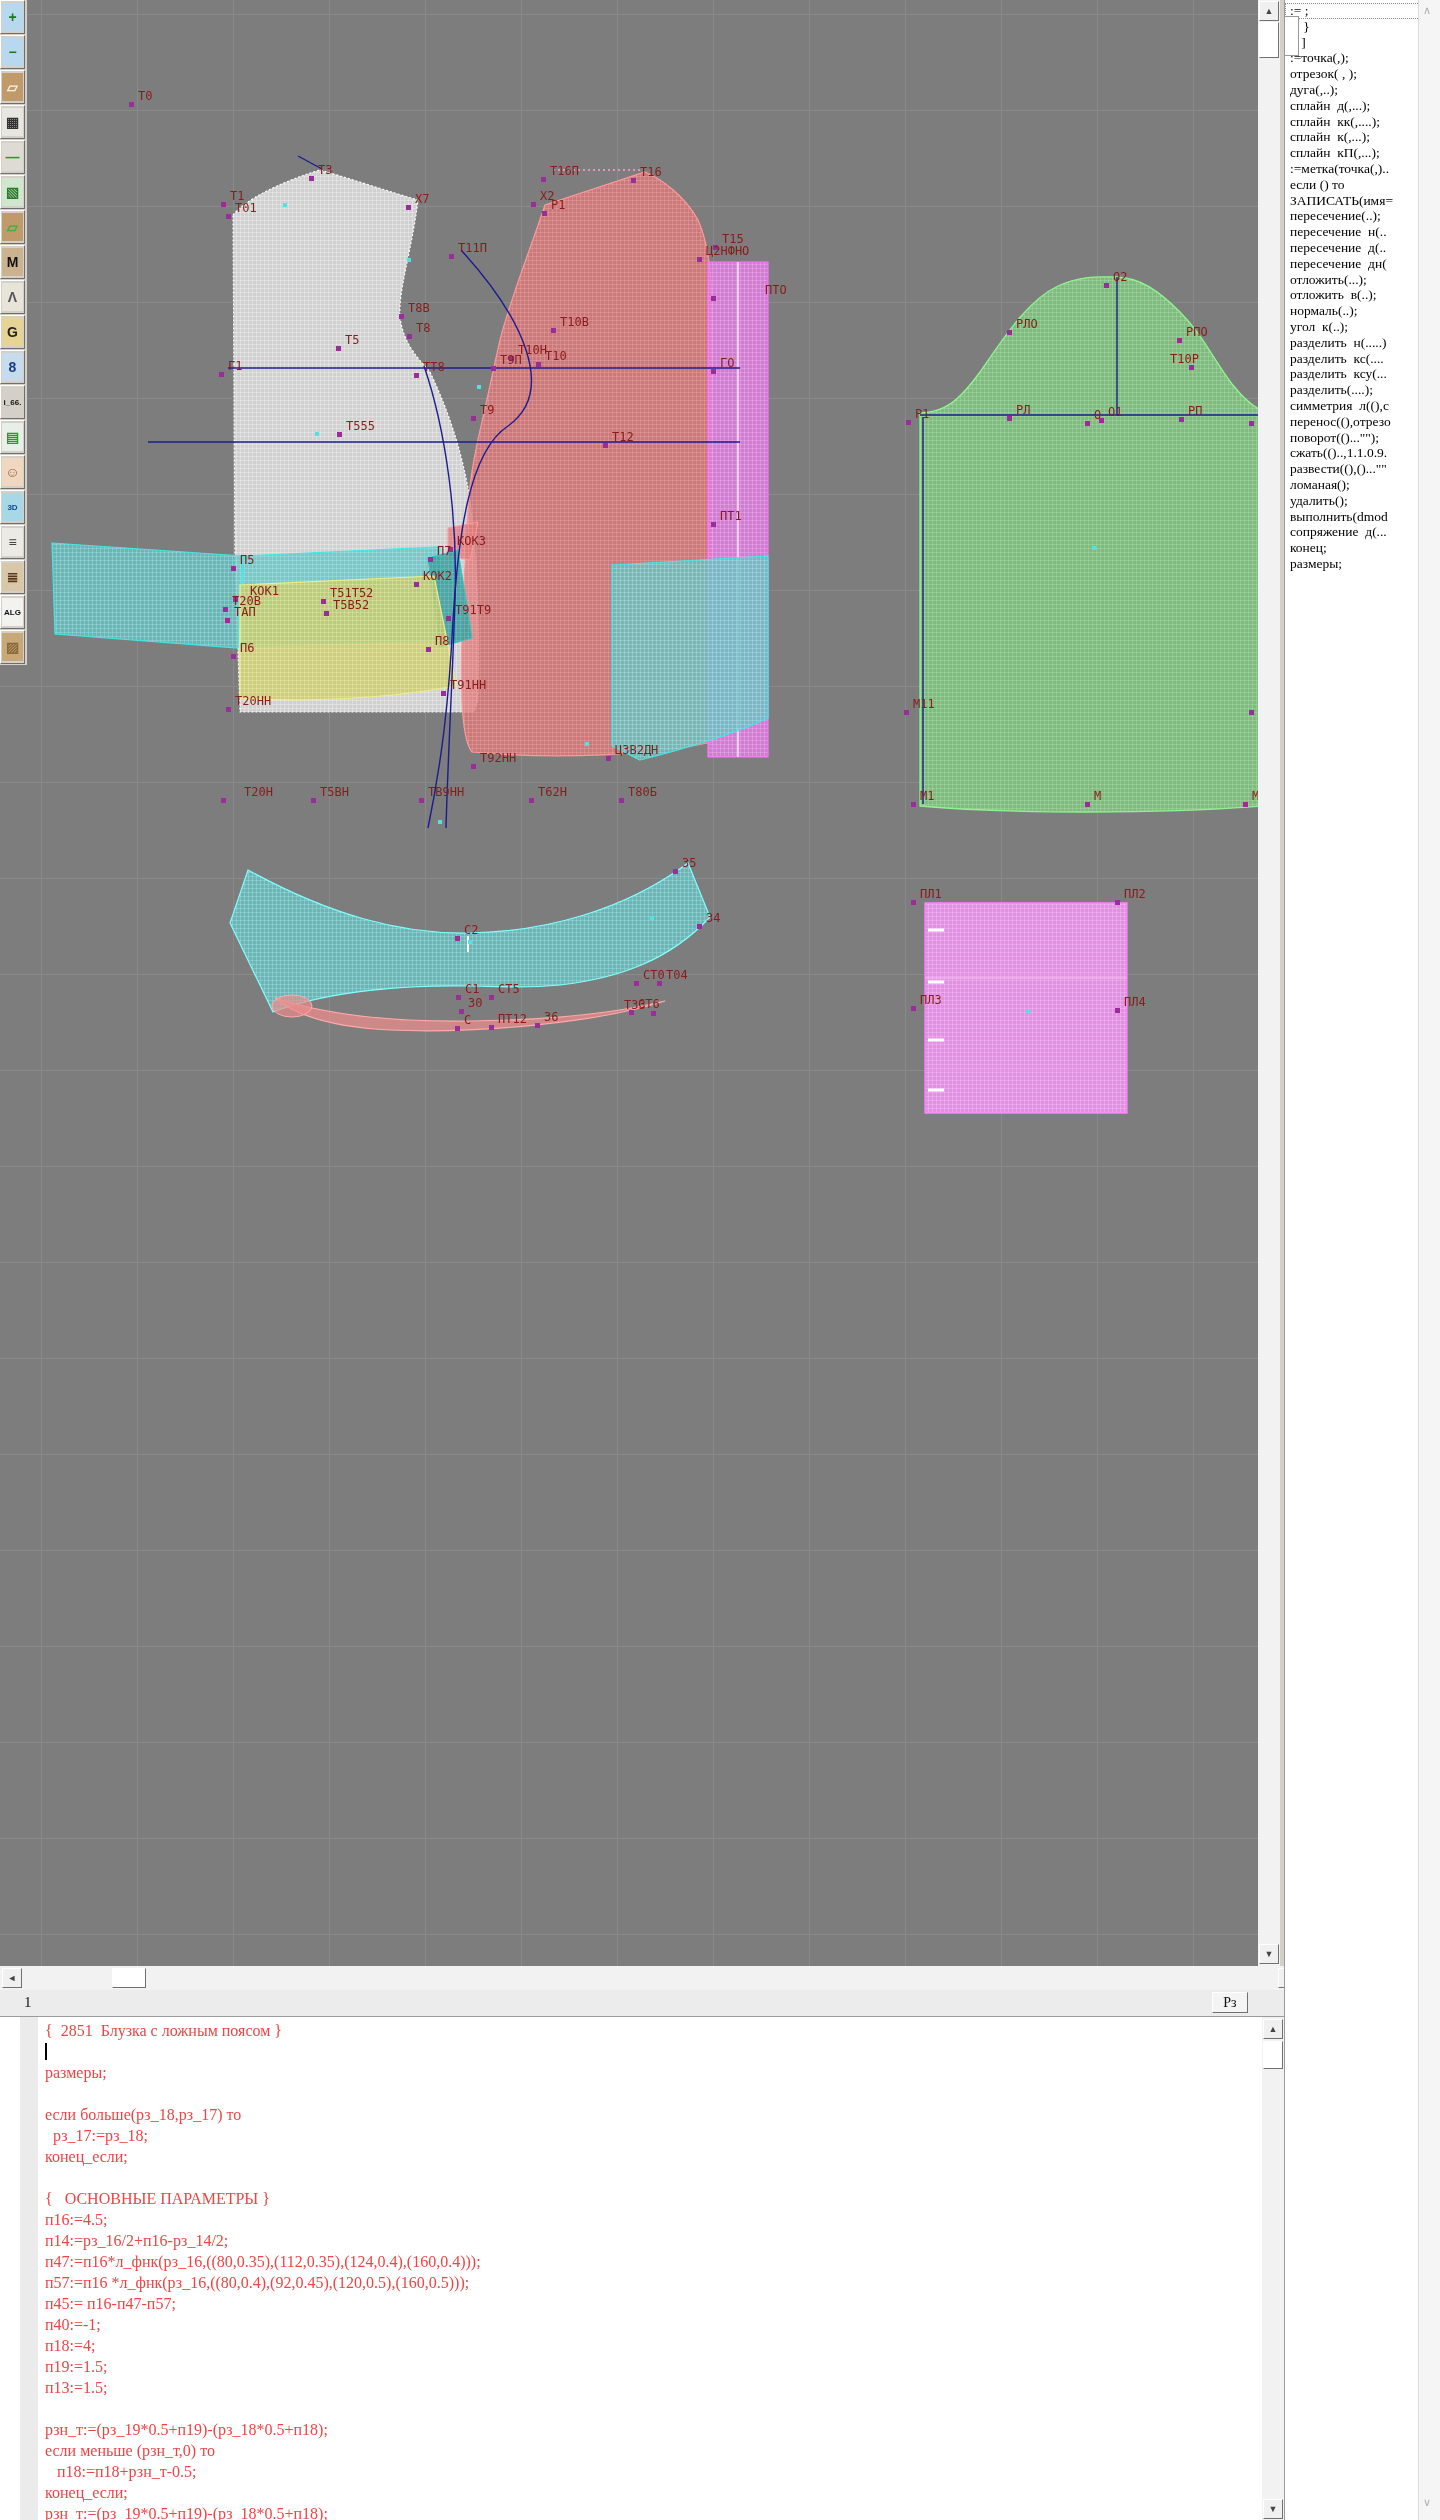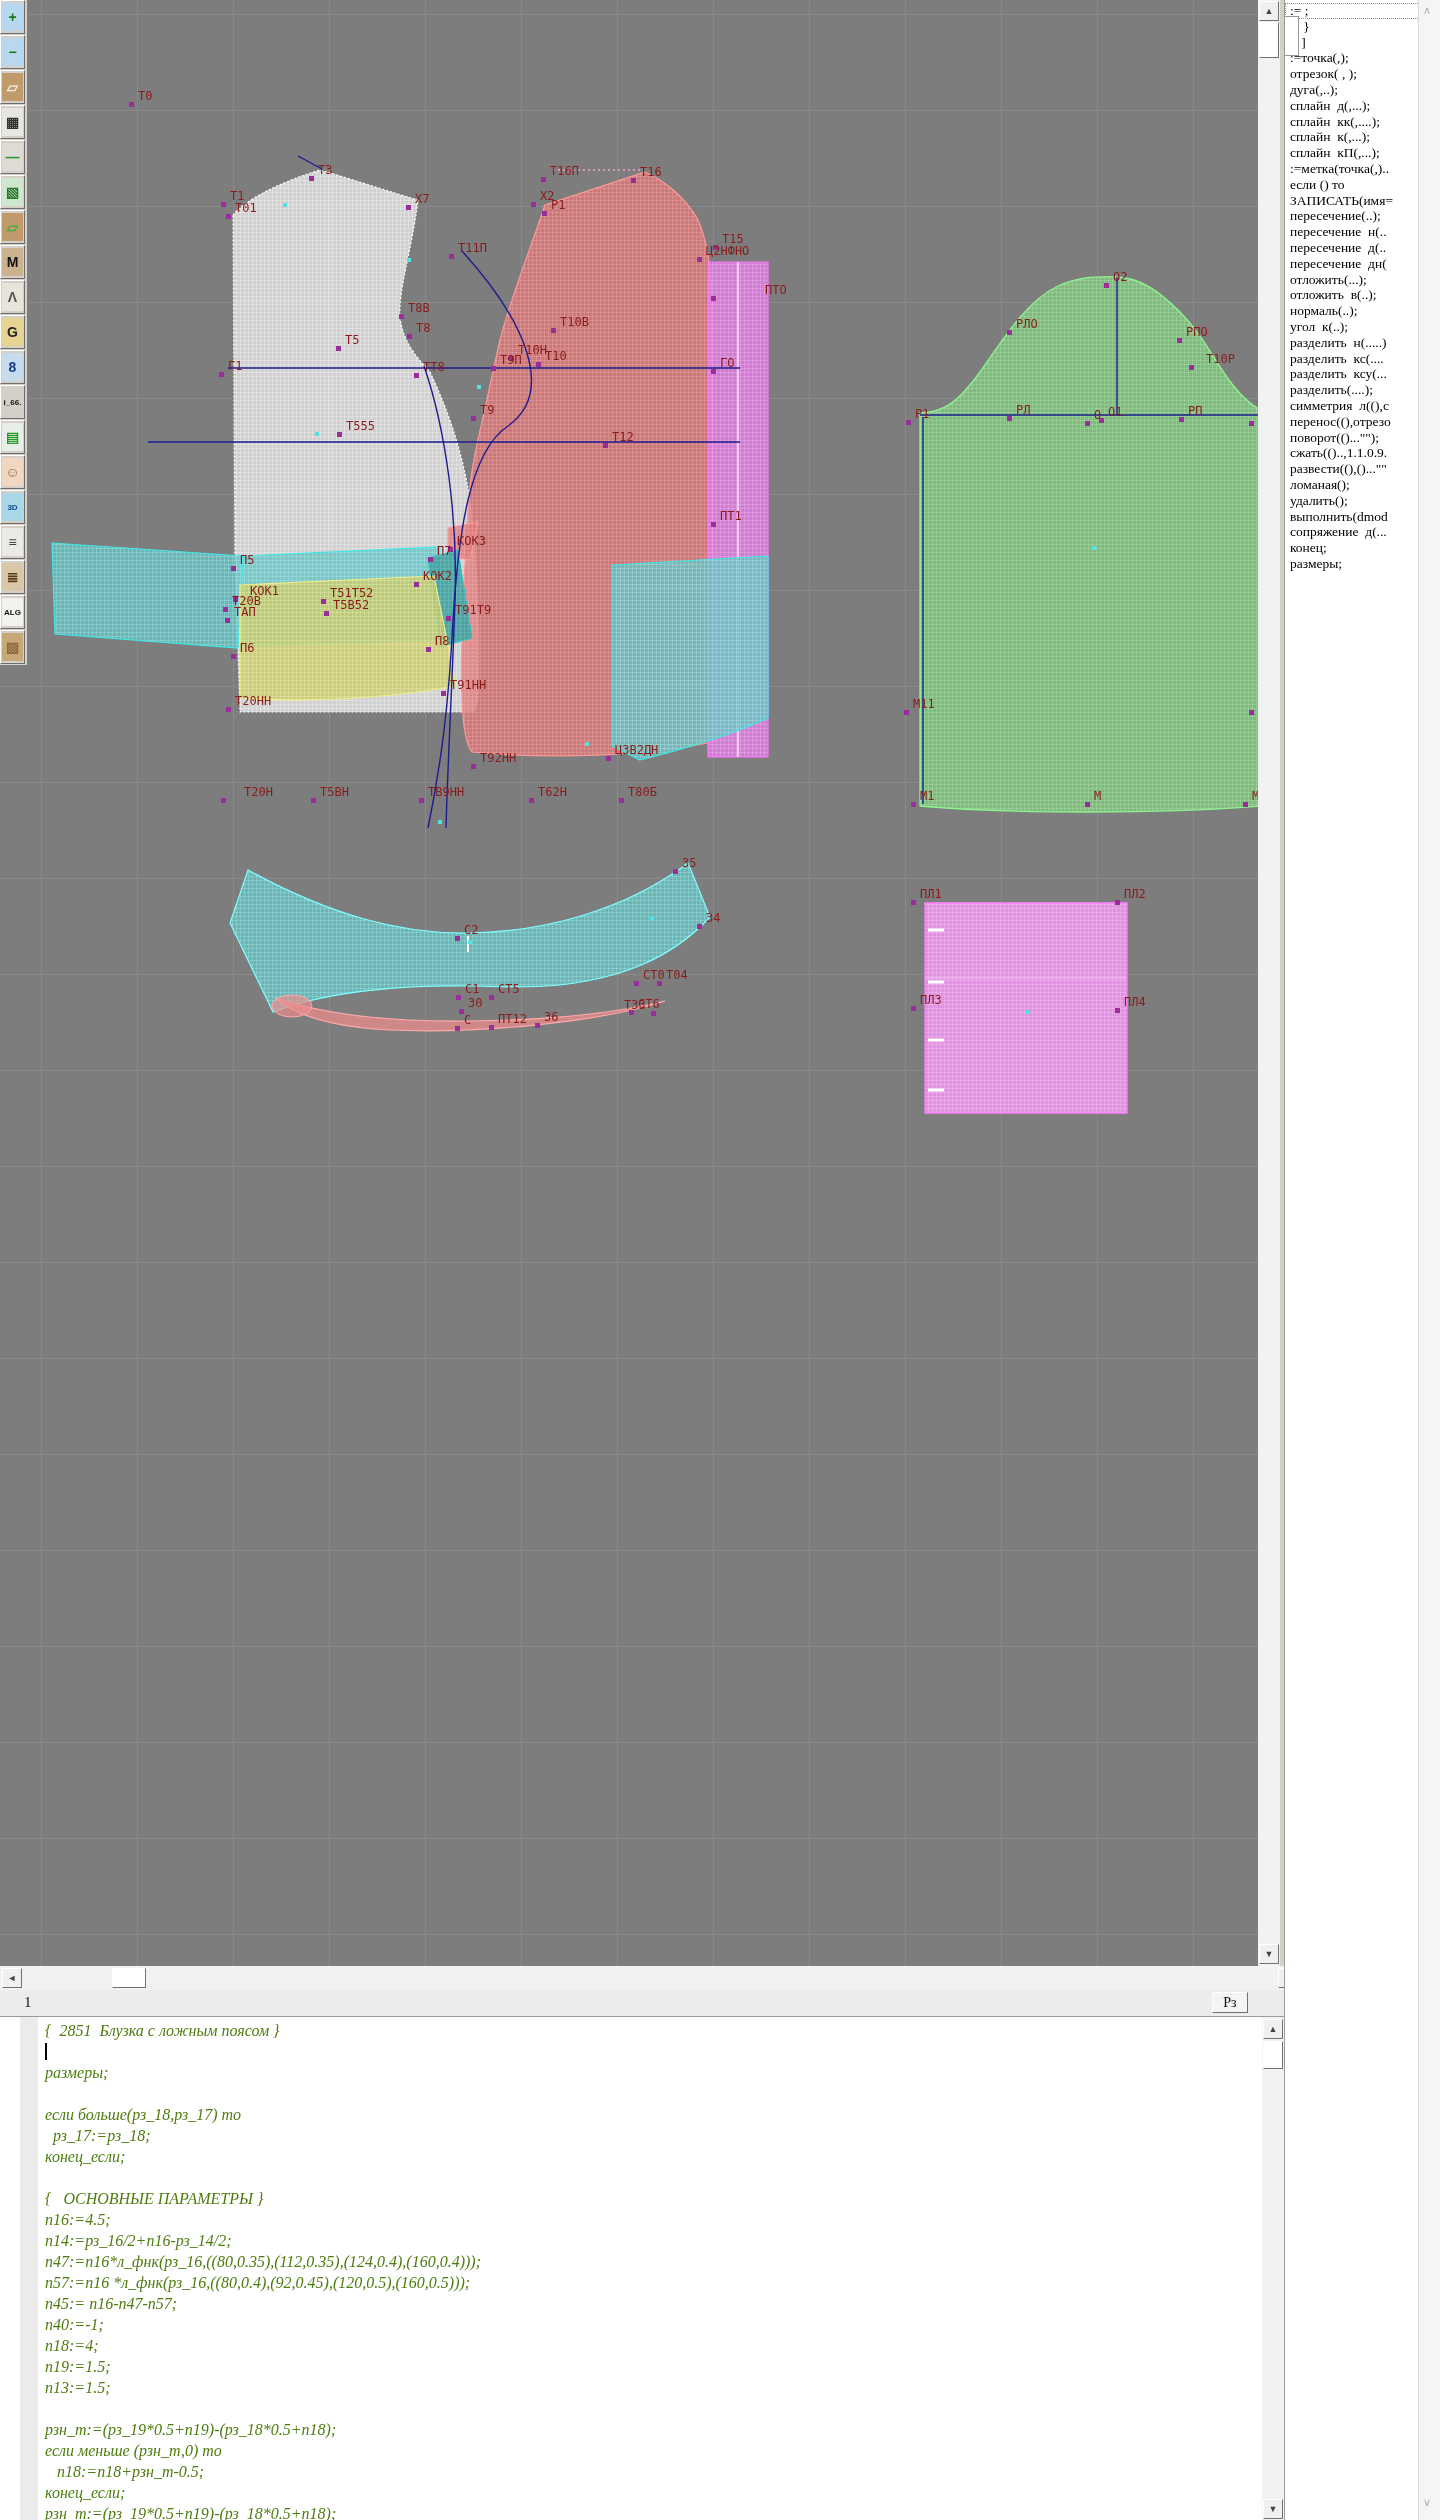--- a/index.html
+++ b/index.html
@@ -53,21 +53,21 @@
   #panel-scroll{position:absolute;left:1418px;top:0;width:22px;height:2520px;
         background:#f5f5f5;border-left:1px solid #dcdcdc;box-sizing:border-box;}
   .chev{position:absolute;left:4px;color:#b0b0b0;font-size:11px;}
 
   
   #editor{position:absolute;left:0;top:2016px;width:1284px;height:504px;background:#ffffff;
         border-top:1px solid #9a9a9a;box-sizing:border-box;overflow:hidden;}
   #gutter{position:absolute;left:20px;top:0;width:18px;height:504px;background:#ebebeb;}
   #codelines{position:absolute;left:45px;top:3px;}
   .cline{font-family:"Liberation Serif",serif;font-size:16px;line-height:21px;
-        color:#4d7c0f;white-space:pre;min-height:21px;font-style:italic;}
+        color:#ef4444;white-space:pre;min-height:21px;}
   #caret{position:absolute;width:1.5px;height:17px;background:#000;z-index:6;}
   #edscroll{position:absolute;right:0;top:0;width:22px;height:504px;background:#f2f2f2;}
 </style>
 </head>
 <body>
 
 <div id="canvas">
   <svg id="geom" width="1258" height="1966" viewBox="0 0 1258 1966">
     <defs>
       <pattern id="pW" width="4" height="4" patternUnits="userSpaceOnUse">
@@ -255,21 +255,21 @@
       <span class="plbl" style="left: 628px; top: 786px;">Т80Б</span>
       <div class="pmark" style="left: 619px; top: 798px;"></div>
       <span class="plbl" style="left: 615px; top: 744px;">Ц3В2ДН</span>
       <div class="pmark" style="left: 606px; top: 756px;"></div>
       <span class="plbl" style="left: 1113px; top: 271px;">О2</span>
       <div class="pmark" style="left: 1104px; top: 283px;"></div>
       <span class="plbl" style="left: 1016px; top: 318px;">РЛО</span>
       <div class="pmark" style="left: 1007px; top: 330px;"></div>
       <span class="plbl" style="left: 1186px; top: 326px;">РПО</span>
       <div class="pmark" style="left: 1177px; top: 338px;"></div>
-      <span class="plbl" style="left: 1170px; top: 353px; margin-left: 36px;">Т10Р</span>
+      <span class="plbl" style="left: 1170px; top: 353px;">Т10Р</span>
       <div class="pmark" style="left: 1189px; top: 365px;"></div>
       <span class="plbl" style="left: 915px; top: 408px;">Р1</span>
       <div class="pmark" style="left: 906px; top: 420px;"></div>
       <span class="plbl" style="left: 1016px; top: 404px;">РЛ</span>
       <div class="pmark" style="left: 1007px; top: 416px;"></div>
       <span class="plbl" style="left: 1094px; top: 409px;">О</span>
       <div class="pmark" style="left: 1085px; top: 421px;"></div>
       <span class="plbl" style="left: 1108px; top: 406px;">О1</span>
       <div class="pmark" style="left: 1099px; top: 418px;"></div>
       <span class="plbl" style="left: 1188px; top: 405px;">РП</span>

